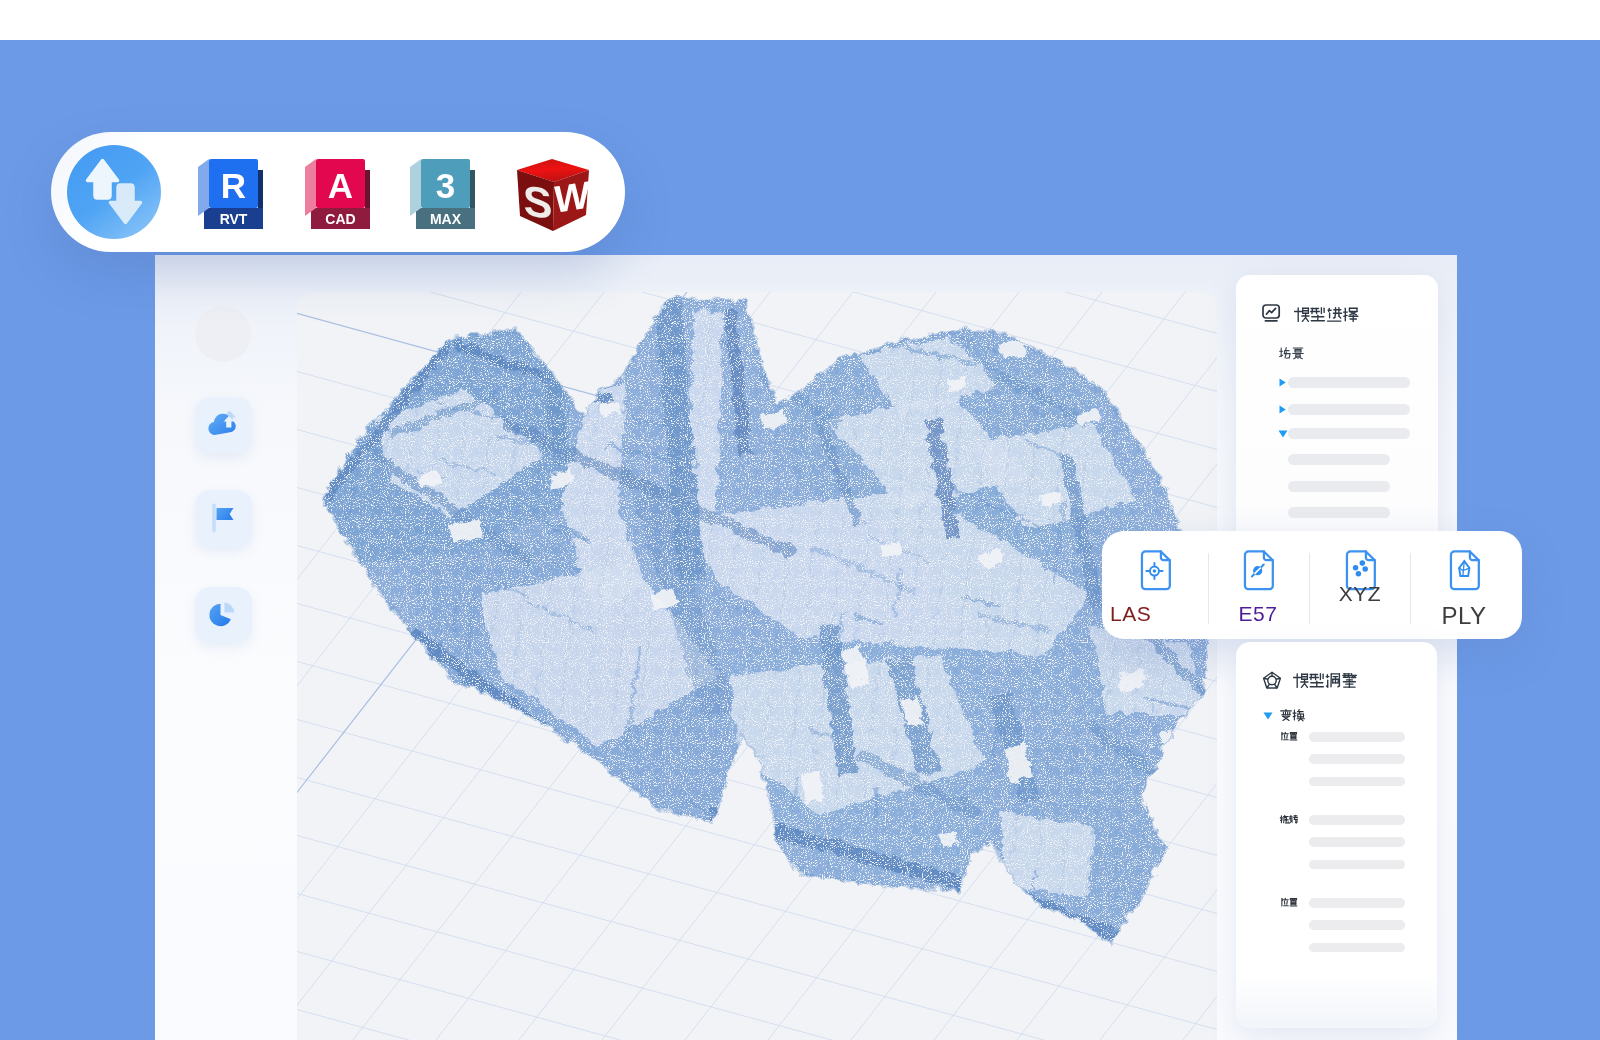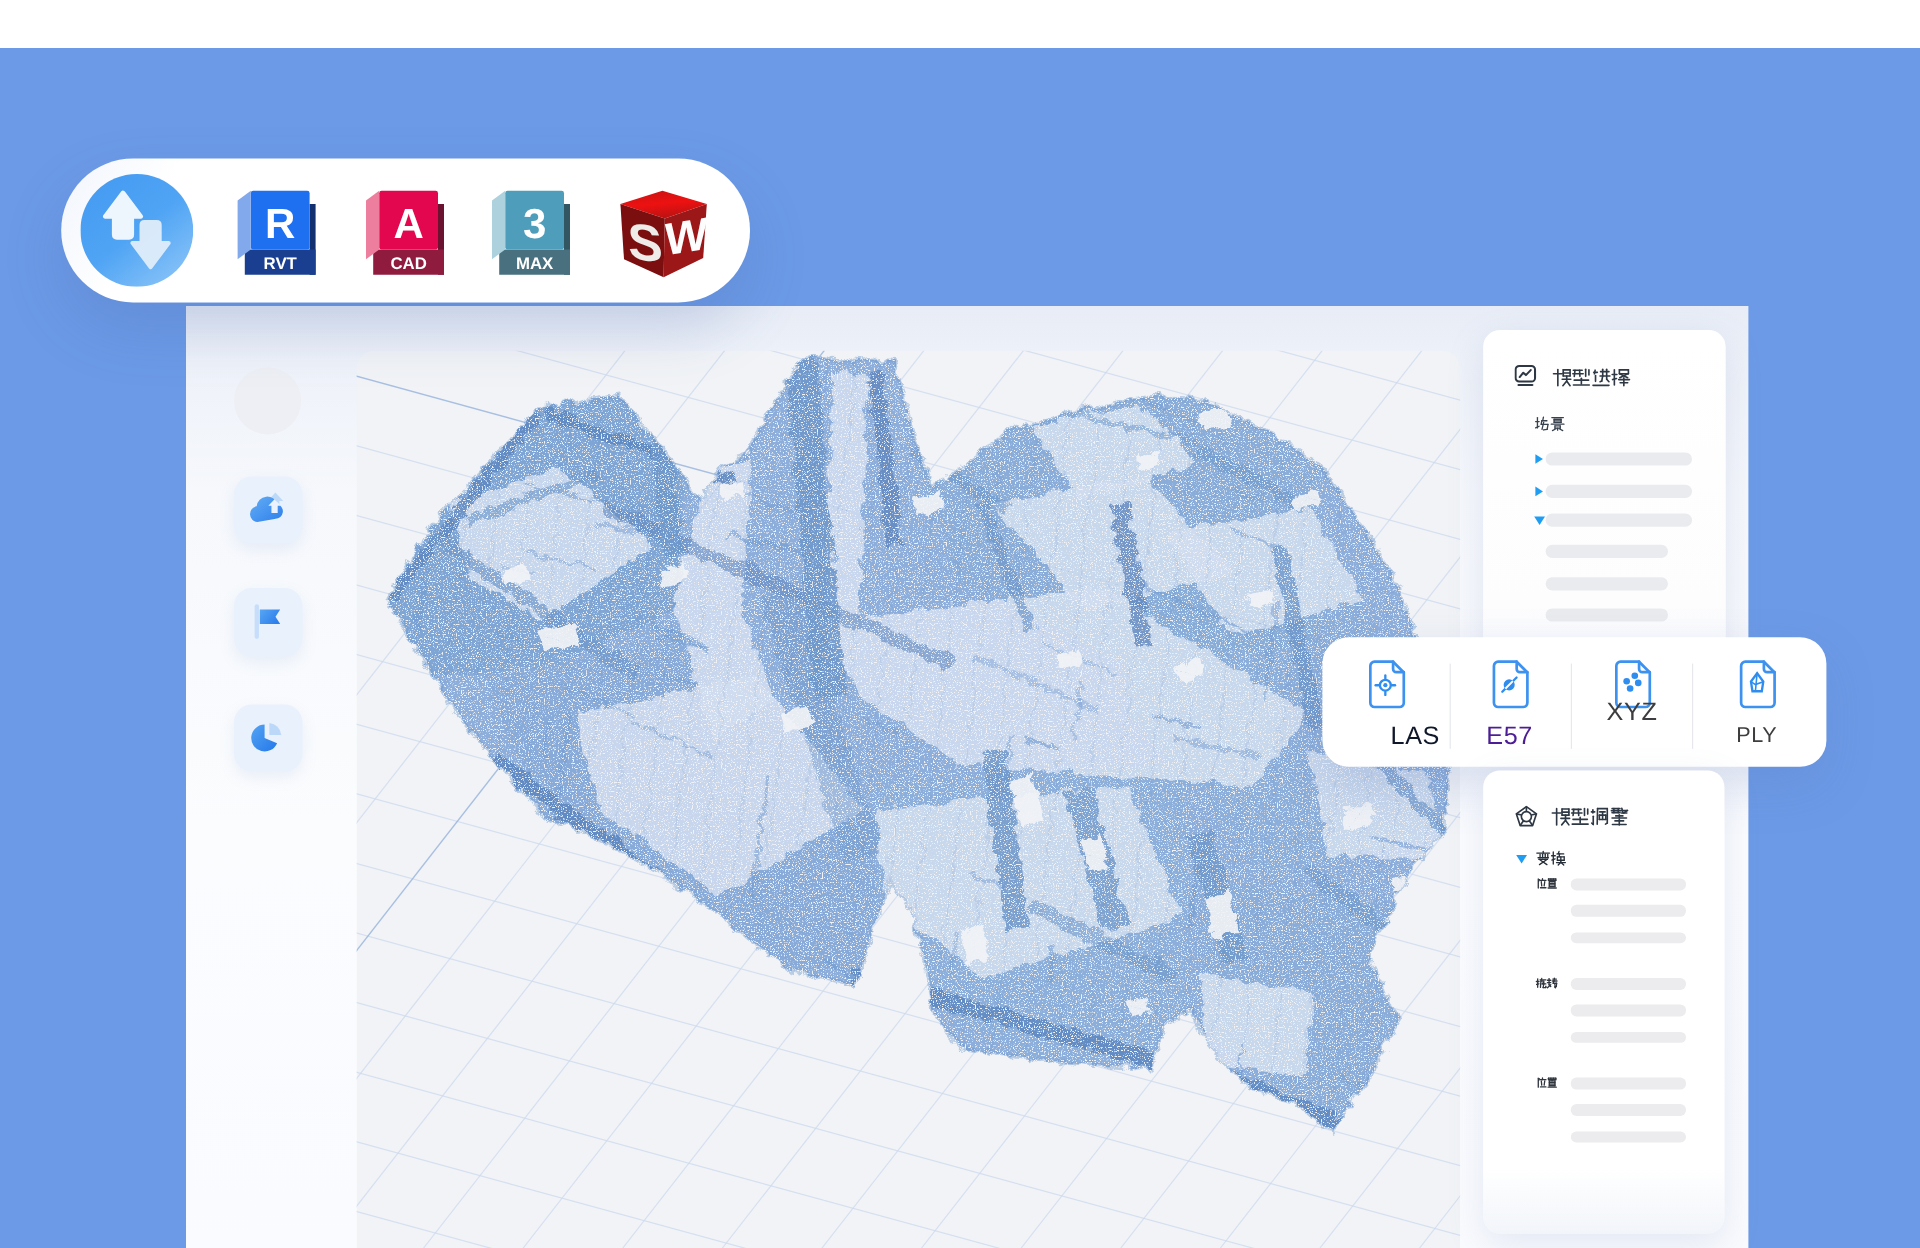--- a/index.html
+++ b/index.html
@@ -418,21 +418,21 @@
 </g>
 <g stroke="#2f8df0" stroke-width="1.9" stroke-linecap="round">
       <circle cx="14" cy="20.5" r="4.4" fill="none"></circle>
       <circle cx="14" cy="20.5" r="1.7" fill="#2f8df0" stroke="none"></circle>
       <line x1="14" y1="12.6" x2="14" y2="15.1"></line>
       <line x1="14" y1="25.9" x2="14" y2="28.4"></line>
       <line x1="6.1" y1="20.5" x2="8.6" y2="20.5"></line>
       <line x1="19.4" y1="20.5" x2="21.9" y2="20.5"></line>
     </g>
 </svg>
-<div class="abs" style="left:1110px;top:602px;width:90px;text-align:right;font-size:21px;color:#0f172a;letter-spacing:0.5px">LAS</div>
+<div class="abs" style="left:1110px;top:602px;width:90px;text-align:left;font-size:21px;color:#7f1d1d;letter-spacing:0.5px">LAS</div>
 <svg style="position:absolute;left:1243px;top:550px" width="33" height="41" viewBox="0 0 32 40">
 <g stroke="#3e92ef" stroke-width="2.2" fill="none" stroke-linejoin="round" stroke-linecap="round">
 <path d="M5.2 1.4 H20.3 L29 10.1 V34.8 a3.4 3.4 0 0 1-3.4 3.4 H5.2 A3.4 3.4 0 0 1 1.8 34.8 V4.8 A3.4 3.4 0 0 1 5.2 1.4 Z"></path>
 <path d="M20.3 1.4 V7.3 a2.6 2.6 0 0 0 2.6 2.6 H29"></path>
 </g>
 <g stroke="#2f8df0" stroke-width="1.9" stroke-linecap="round">
       <line x1="8.6" y1="25.8" x2="20.2" y2="14.2"></line>
       <circle cx="14.2" cy="20.2" r="4.5" fill="#2f8df0" stroke="none"></circle>
       <line x1="11.6" y1="22.8" x2="16.8" y2="17.6" stroke="#fff" stroke-width="1.6"></line>
     </g>
@@ -454,21 +454,21 @@
 <svg style="position:absolute;left:1449px;top:550px" width="33" height="41" viewBox="0 0 32 40">
 <g stroke="#3e92ef" stroke-width="2.2" fill="none" stroke-linejoin="round" stroke-linecap="round">
 <path d="M5.2 1.4 H20.3 L29 10.1 V34.8 a3.4 3.4 0 0 1-3.4 3.4 H5.2 A3.4 3.4 0 0 1 1.8 34.8 V4.8 A3.4 3.4 0 0 1 5.2 1.4 Z"></path>
 <path d="M20.3 1.4 V7.3 a2.6 2.6 0 0 0 2.6 2.6 H29"></path>
 </g>
 <g stroke="#2f8df0" stroke-width="1.9" stroke-linecap="round">
       <path d="M14.8 10.8 L19.8 17.6 L18.6 25.4 L11 25.4 L9.8 17.6 Z" fill="none"></path>
       <path d="M14.8 10.8 L13.4 25.4 M9.8 17.6 L13.4 20 L19.8 17.6" fill="none" stroke-width="1.3"></path>
     </g>
 </svg>
-<div class="abs" style="left:1419px;top:602px;width:90px;text-align:center;font-size:18px;color:#3d3d3f;letter-spacing:0.5px">PLY</div>
+<div class="abs" style="left:1419px;top:602px;width:90px;text-align:center;font-size:24px;color:#3d3d3f;letter-spacing:0.5px">PLY</div>
 <div class="abs" style="left:1208px;top:553px;width:1px;height:71px;background:#e7e8ec"></div>
 <div class="abs" style="left:1309px;top:553px;width:1px;height:71px;background:#e7e8ec"></div>
 <div class="abs" style="left:1410px;top:553px;width:1px;height:71px;background:#e7e8ec"></div>
 <div class="abs" style="left:1236px;top:642px;width:201px;height:386px;border-radius:14px;
  background:linear-gradient(180deg,#ffffff 0%,#ffffff 86%,#f2f5fa 100%);box-shadow:0 10px 30px rgba(110,135,185,.16)"></div>
 <svg style="position:absolute;left:1262px;top:671px" width="20" height="20" viewBox="0 0 20 20">
 <g stroke="#2e3844" stroke-width="1.4" fill="none" stroke-linejoin="round">
 <polygon points="10,1.2 18.4,7.2 15.2,17 4.8,17 1.6,7.2"></polygon>
 <circle cx="10" cy="9.5" r="4.2"></circle>
 <path d="M10 1.2 V5.3 M1.6 7.2 L6 8.2 M18.4 7.2 L14 8.2 M4.8 17 L7.6 13 M15.2 17 L12.4 13"></path>

